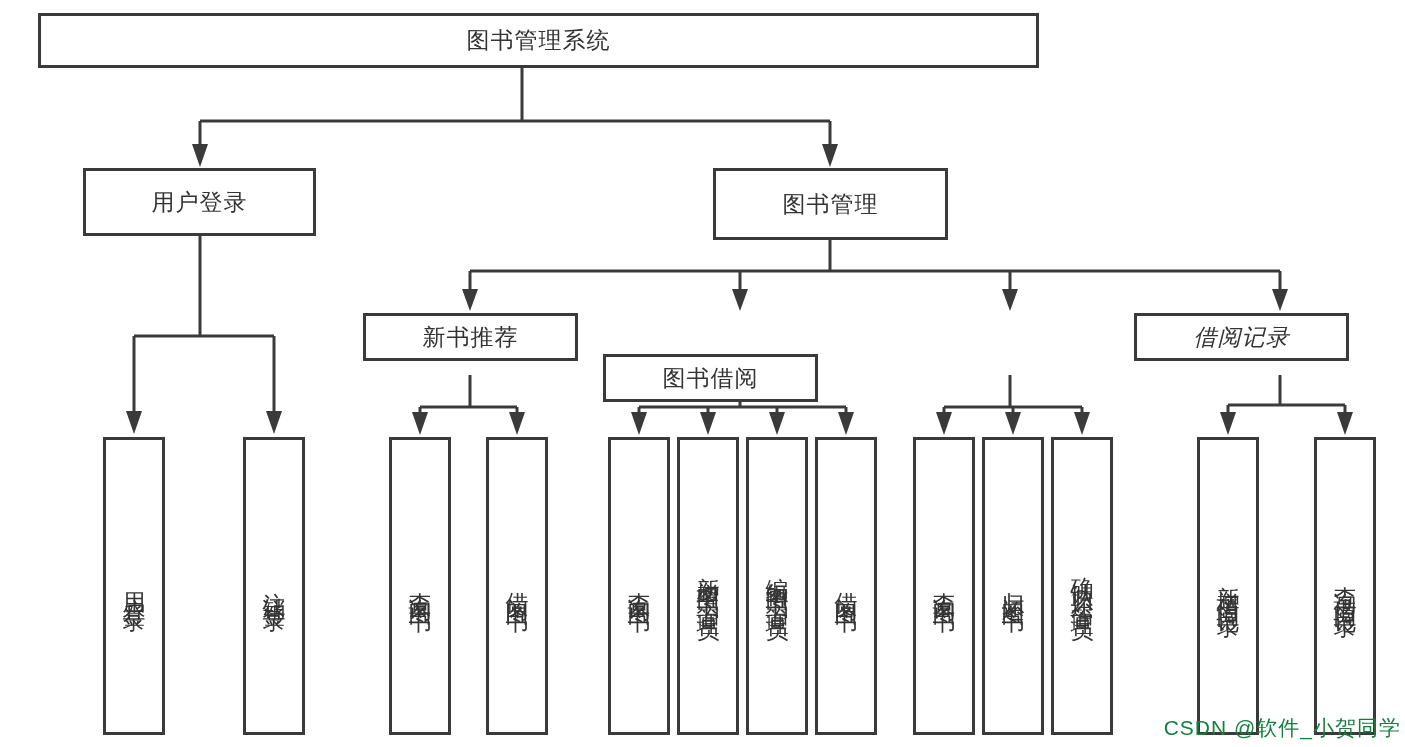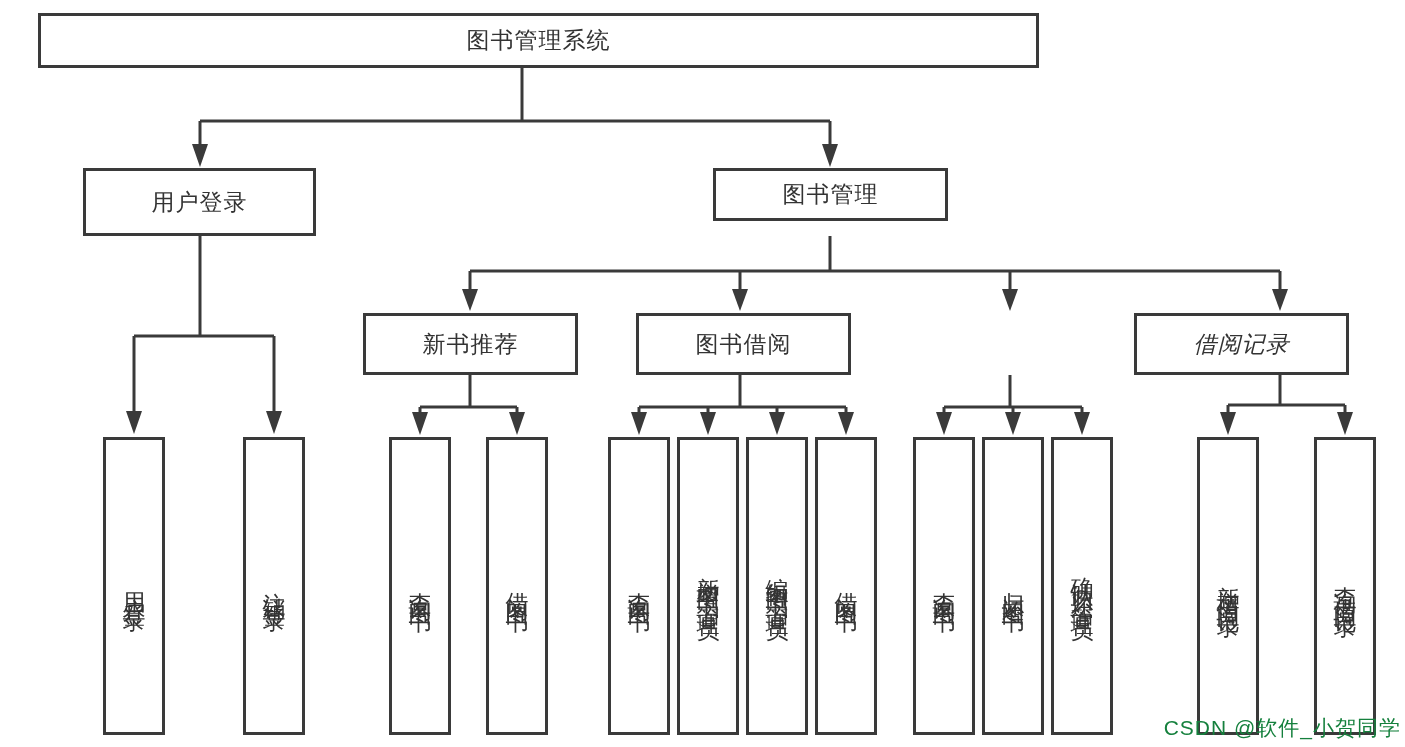--- a/index.html
+++ b/index.html
@@ -26,24 +26,24 @@
   .hbox { font-size: 23px; letter-spacing: 1px; }
   .vbox {
     writing-mode: vertical-rl;
     text-orientation: mixed;
     font-size: 23px;
     letter-spacing: 6px;
     line-height: 1;
   }
   .root-box  { left: 22px;  top: 13px;  width: 1001px; height: 55px; margin-left: 16px; }
   .l2-user   { left: 83px;  top: 168px; width: 233px;  height: 68px; }
-  .l2-book   { left: 713px; top: 168px; width: 235px;  height: 53px; font-family: Liberation Serif, serif; }
-  .l3 { top: 313px; width: 215px; height: 62px; }
+  .l2-book   { left: 713px; top: 168px; width: 235px;  height: 72px; font-family: Liberation Serif, serif; }
+  .l3 { top: 313px; width: 215px; height: 48px; }
   .l3-recommend { left: 363px; }
-  .l3-borrow    { left: 636px; }
+  .l3-borrow    { left: 603px; margin-top: 41px; }
   .l3-current   { left: 903px; }
   .l3-records   { left: 1134px; font-style: italic; }
   .leaf { top: 437px; width: 62px; height: 298px; }
   .leaf-1  { left: 103px; }
   .leaf-2  { left: 243px; }
   .leaf-3  { left: 389px; }
   .leaf-4  { left: 486px; }
   .leaf-5  { left: 608px; }
   .leaf-6  { left: 677px; }
   .leaf-7  { left: 746px; }

